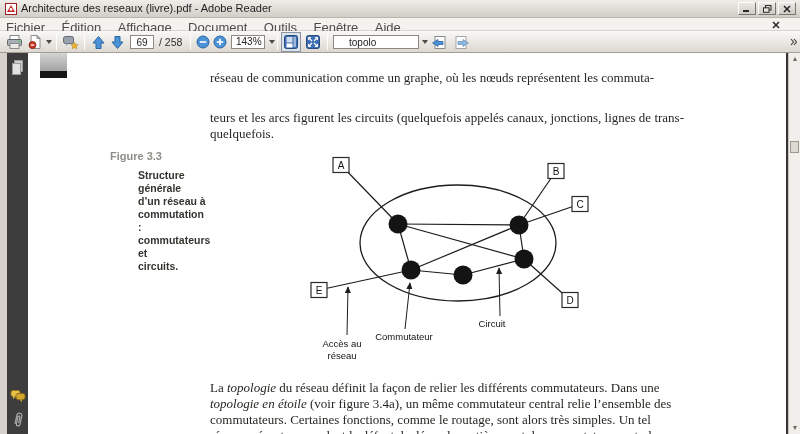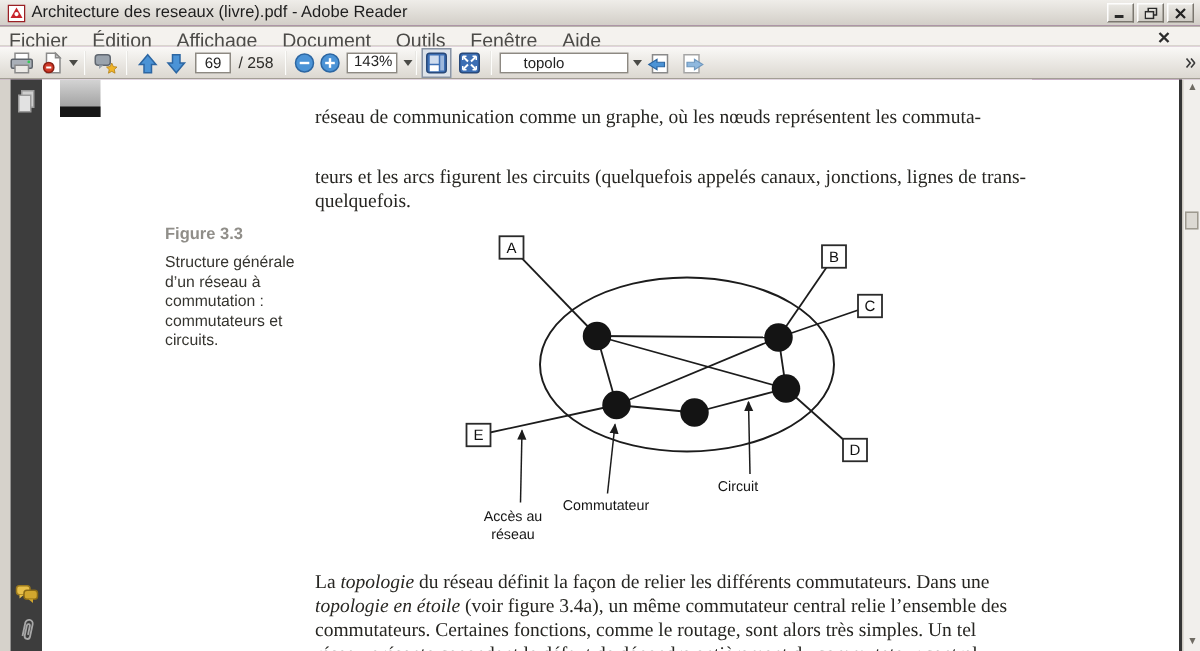--- a/index.html
+++ b/index.html
@@ -1,18 +1,18 @@
 <!DOCTYPE html>
 <html><head>
 <meta charset="utf-8">
 <style>
   * { margin:0; padding:0; box-sizing:border-box; }
   html,body { width:800px; height:434px; overflow:hidden; }
   body { font-family:"Liberation Sans", sans-serif; }
-  .app { position:relative; width:800px; height:434px; overflow:hidden; background:#701a75; }
+  .app { position:relative; width:800px; height:434px; overflow:hidden; background:#f97316; }
 
   
   .titlebar { position:absolute; left:0; top:0; width:800px; height:18px;
     background:linear-gradient(#efede9,#d2cec7); border-bottom:1px solid #b9b5ad; }
   .appicon { position:absolute; left:5px; top:3px; width:12px; height:12px; }
   .wtitle { position:absolute; left:21px; top:2px; font-size:11px; color:#1e1e1e; white-space:nowrap; }
   .winbtns { position:absolute; right:4px; top:2px; display:flex; gap:2px; }
   .wbtn { width:18px; height:13px; background:linear-gradient(#e9e7e2,#cfccc5);
     border:1px solid; border-color:#fdfdfd #7a766e #7a766e #fdfdfd; display:flex; align-items:center; justify-content:center; }
 
@@ -52,21 +52,21 @@
   .graybar { position:absolute; left:0; bottom:0; width:27px; height:7px; background:#161616; }
 
   .para { position:absolute; left:182px; width:536px; font-family:"Liberation Serif", serif;
     font-size:13px; line-height:16px; color:#272622; }
   .para-top { top:17px; }
   .para-bottom { top:327px; }
   .fit, .pline { white-space:nowrap; }
 
   .figcap { position:absolute; left:82px; top:97px; width:100px; }
   .figlabel { font-size:11px; font-weight:bold; color:#908e89; margin-bottom:7px; }
-  .figline { font-size:10.5px; line-height:13px; font-weight:normal; color:#35342f; }
+  .figline { font-size:10.5px; line-height:13px; font-weight:bold; color:#35342f;margin-left:28px; }
 
   .diagram { position:absolute; left:267px; top:95px; width:370px; height:217px; }
 </style>
 </head>
 <body>
 
 <div class="app">
 
   <div class="titlebar">
     <svg class="appicon" viewBox="0 0 12 12">

